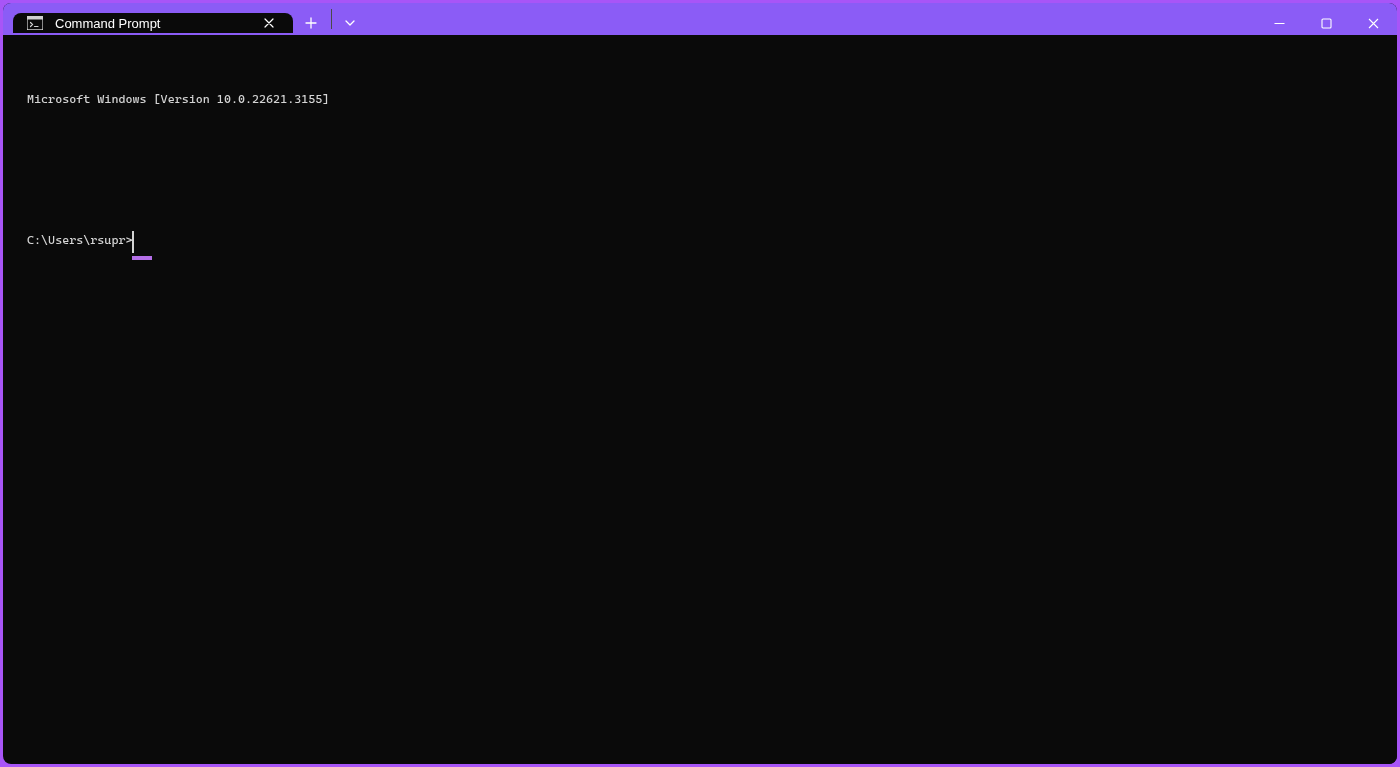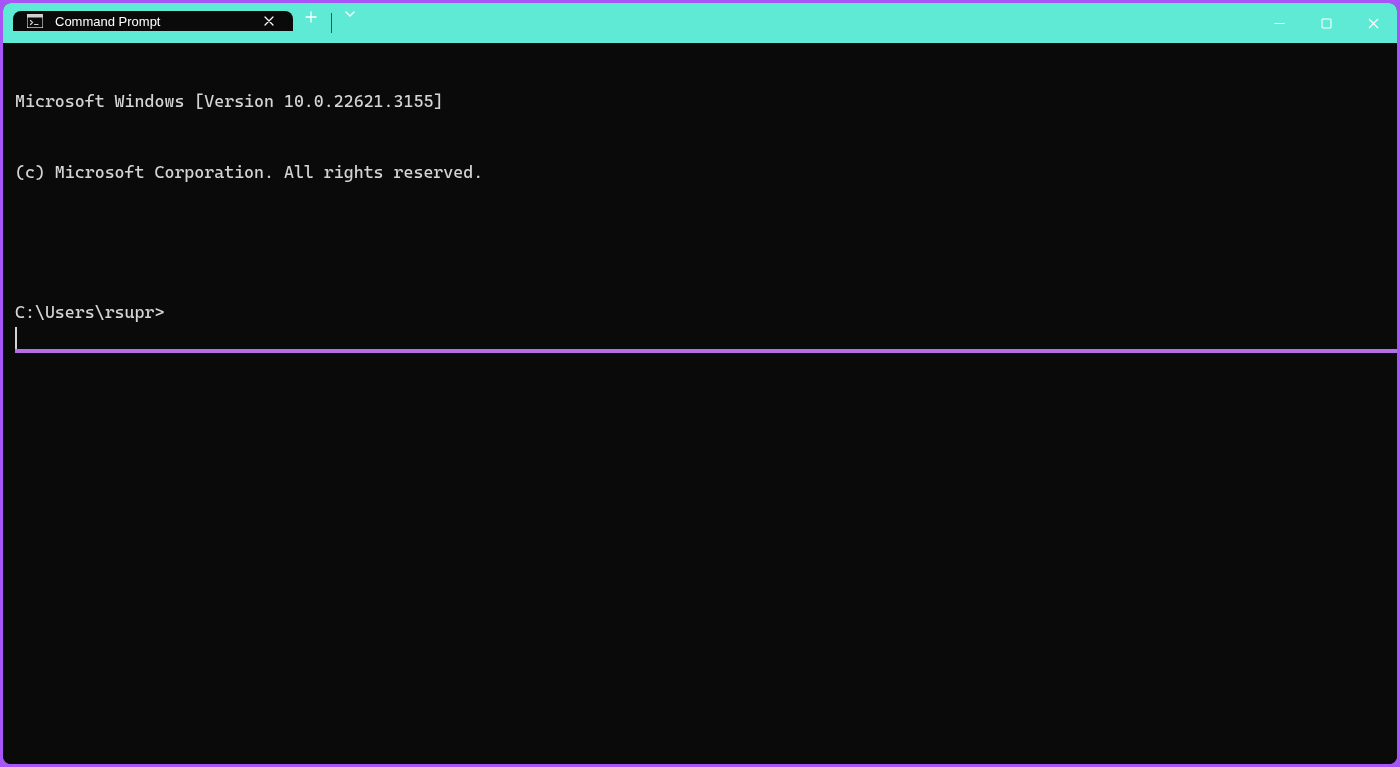--- a/index.html
+++ b/index.html
@@ -18,24 +18,24 @@
     .window {
       width: 100%;
       height: 100%;
       background: #0a0a0a;
       border-radius: 8px;
       overflow: hidden;
       display: flex;
       flex-direction: column;
     }
     .titlebar {
-      height: 40px;
-      background: #5eead4;
-      display: flex;
-      align-items: flex-start;
+      height: 32px;
+      background: #8b5cf6;
+      display: flex;
+      align-items: center;
       position: relative;
     }
     .tab {
       margin-top: 8px;
       margin-left: 10px;
       width: 280px;
       background: #0a0a0a;
       border-radius: 8px 8px 0 0;
       display: flex;
       align-items: center;
@@ -109,34 +109,34 @@
       display: flex;
       align-items: center;
       justify-content: center;
       color: #ffffff;
       cursor: pointer;
     }
     .win-btn svg { width: 11px; height: 11px; }
     .terminal {
       flex: 1;
       background: #0a0a0a;
-      padding: 0 12px;
+      padding: 6px 12px;
       font-family: "Cascadia Mono", "Consolas", monospace;
-      font-size: 17px;
+      font-size: 12px;
       color: #d4d4d4;
       line-height: 23.5px;
       white-space: pre;
       position: relative;
+      margin-left: 12px;
     }
     .line { display: block; }
     .blank { height: 23px; }
     .prompt-line {
       display: flex;
       position: relative;
-      flex-direction: column;
     }
     .cmd-wrap {
       position: relative;
     }
     .underline {
       position: absolute;
       left: 0;
       right: -18px;
       bottom: -4px;
       height: 4px;
@@ -198,19 +198,18 @@
       <div class="win-btn">
         <svg viewBox="0 0 11 11">
           <path d="M1 1 L10 10 M10 1 L1 10" stroke="currentColor" stroke-width="1.1"></path>
         </svg>
       </div>
     </div>
   </div>
 
   <div class="terminal">
     <span class="line">Microsoft Windows [Version 10.0.22621.3155]</span>
-    <span class="line">(c) Microsoft Corporation. All rights reserved.</span>
     <div class="blank"></div>
     <div class="prompt-line">
       <span>C:\Users\rsupr&gt;</span><span class="cmd-wrap"><span class="cursor"></span><span class="underline"></span></span>
     </div>
   </div>
 </div>
 
 </body></html>

